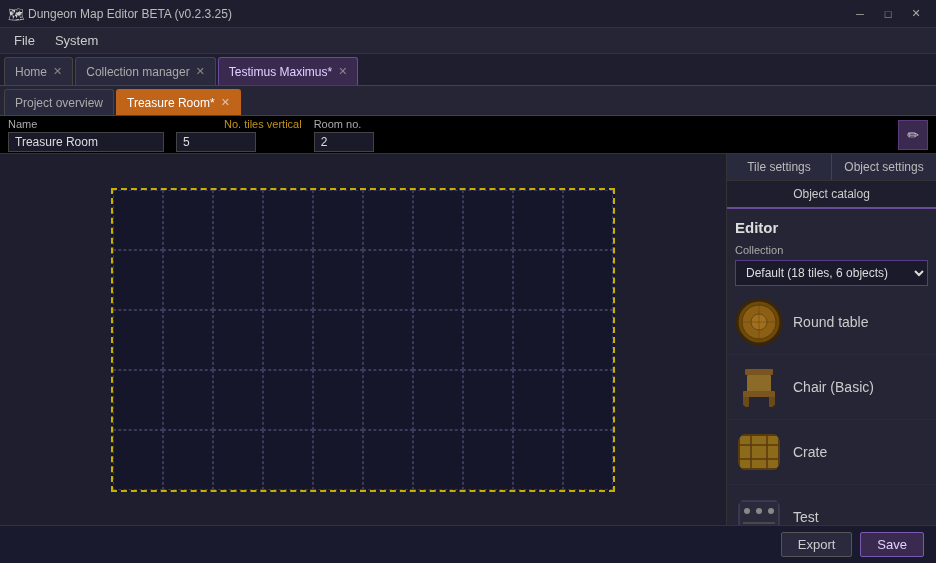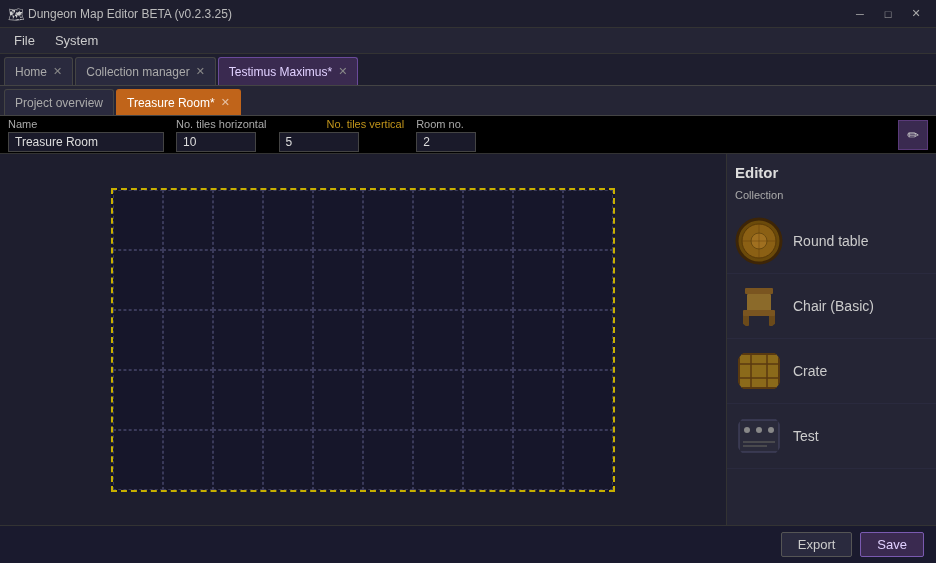--- a/index.html
+++ b/index.html
@@ -392,24 +392,20 @@
     <span class="tab-close">✕</span>
   </div>
 </div>
 
 <div class="fields-row">
   <div class="field-group">
     <label class="field-label">Name</label>
     <input class="field-input field-name" type="text" value="Treasure Room" style="">
   </div>
   <div class="field-group">
-    <label class="field-label">No. tiles horizontal</label>
-    <input class="field-input field-horizontal" type="text" value="10" style="">
-  </div>
-  <div class="field-group">
     <label class="field-label highlighted">No. tiles vertical</label>
     <input class="field-input field-vertical" type="text" value="5" style="">
   </div>
   <div class="field-group">
     <label class="field-label">Room no.</label>
     <input class="field-input field-room" type="text" value="2" style="">
   </div>
   <div class="toolbar-right">
     <button class="tool-btn">✏</button>
   </div>
@@ -466,24 +462,34 @@
         <div class="grid-cell"></div>
         <div class="grid-cell"></div>
         <div class="grid-cell"></div>
         <div class="grid-cell"></div>
         <div class="grid-cell"></div>
         <div class="grid-cell"></div>
       </div>
   </div>
 
   <div class="right-panel">
+    <div class="panel-header-row">
+      <div class="panel-top-tabs">
+        <div class="panel-top-tab">Tile settings</div>
+        <div class="panel-top-tab">Object settings</div>
+      </div>
+      <div class="panel-catalog-tab">Object catalog</div>
+    </div>
 
     <div class="panel-section">
       <div class="objects-title">Editor</div>
       <div class="collection-label">Collection</div>
+      <select class="collection-select">
+        <option>Default (18 tiles, 6 objects)</option>
+      </select>
     </div>
 
     <div class="object-list" id="objectList">
         <div class="object-item">
           <div class="object-icon">
             <svg width="48" height="48" viewBox="0 0 48 48">
       <circle cx="24" cy="24" r="22" fill="#6B4A0A" stroke="#3d2507" stroke-width="3"></circle>
       <circle cx="24" cy="24" r="17" fill="#8B6014" stroke="#5a3a08" stroke-width="1"></circle>
       <circle cx="24" cy="24" r="8" fill="#a07020" stroke="#6a4a10" stroke-width="1"></circle>
       <line x1="24" y1="7" x2="24" y2="41" stroke="#5a3a08" stroke-width="1" opacity="0.4"></line>

